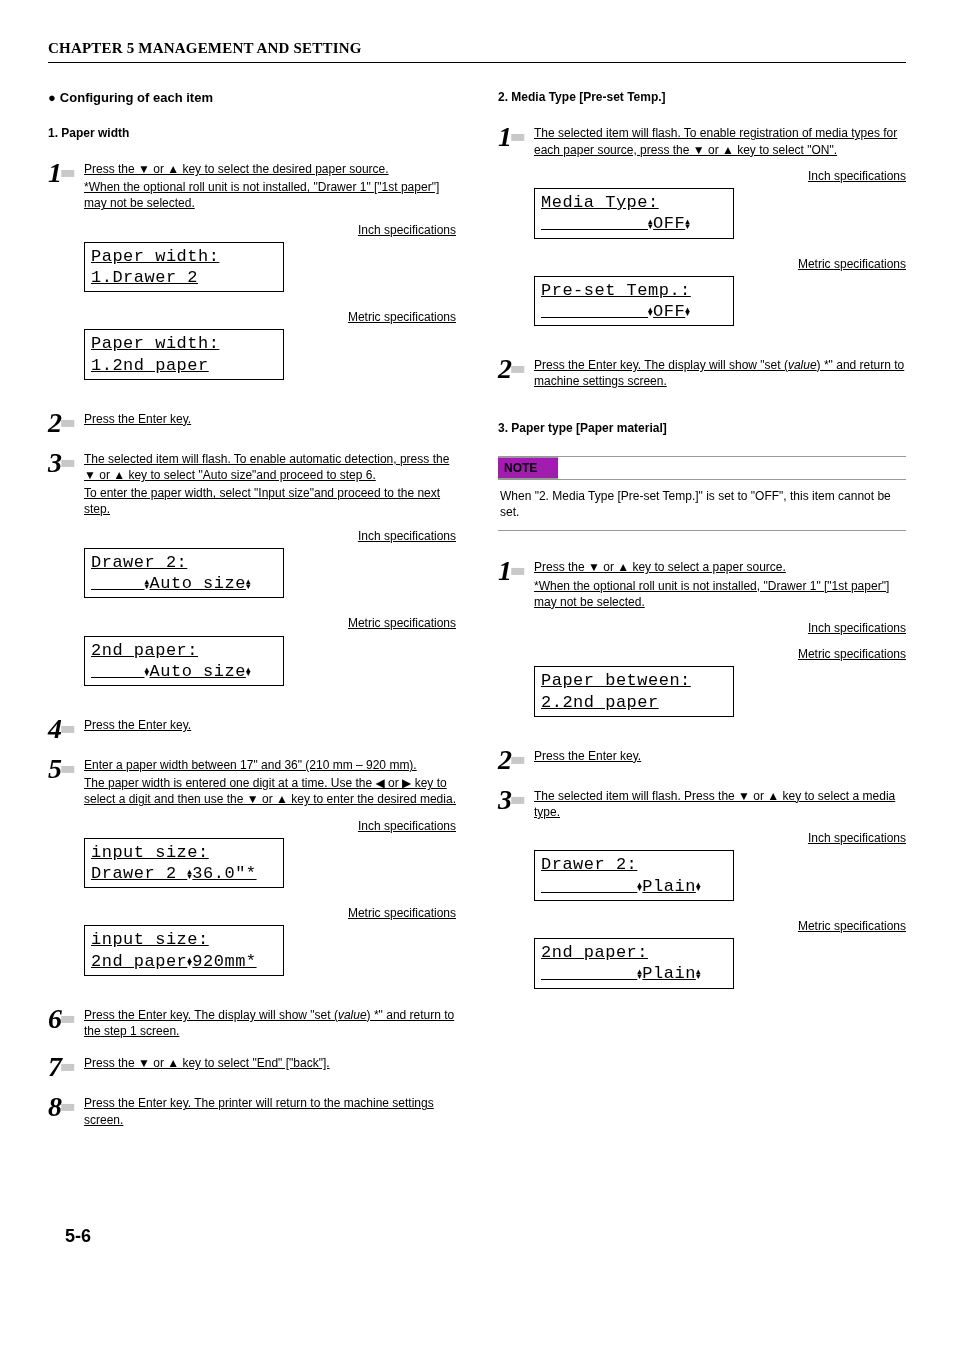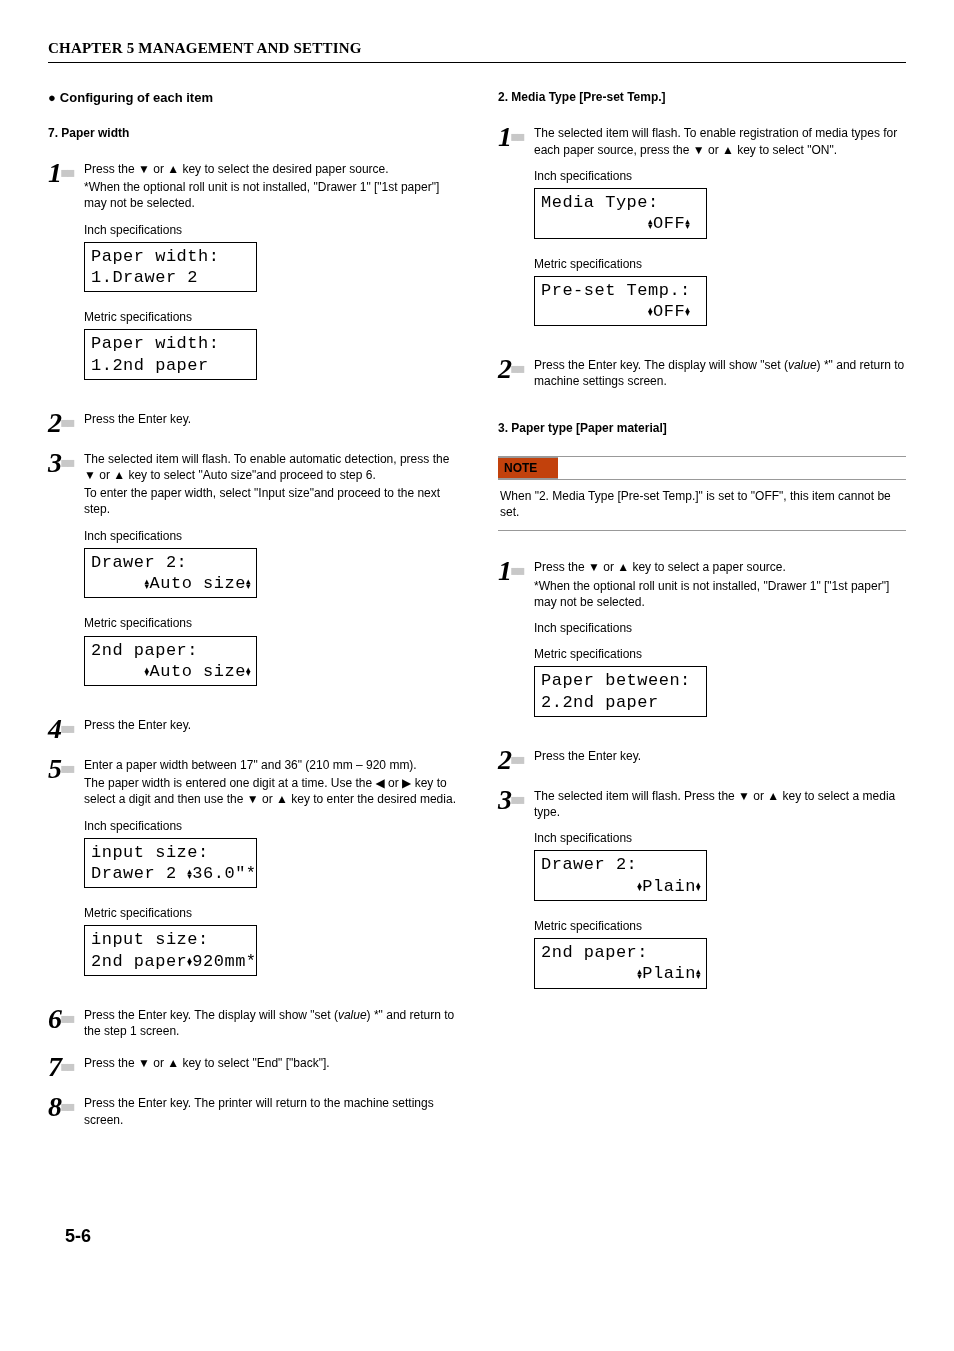--- a/index.html
+++ b/index.html
@@ -45,47 +45,48 @@
     flex-shrink: 0;
     color: #000;
     margin-top: -2px;
   }
   .step-num .gray {
     color: #c8c8c8;
     font-style: normal;
     letter-spacing: -4px;
     margin-left: -2px;
   }
-  .step-body { flex: 1; }
+  .step-body { flex: 1; text-decoration: underline; }
   .step-body p { margin-bottom: 2px; }
   .spec-label {
     font-size: 12px;
     margin-top: 10px;
     margin-bottom: 4px;
+    text-align: right;
   }
   .lcd {
     font-family: "Courier New", monospace;
     font-size: 17px;
     border: 1px solid #000;
     padding: 3px 6px 3px 6px;
-    width: 173px;
+    width: 200px;
     line-height: 1.25;
     letter-spacing: 0.5px;
     white-space: pre;
     margin-bottom: 17px;
   }
   .arrow-wrap { display: inline-block; vertical-align: middle; line-height: 0.5; position: relative; }
   .tri-up, .tri-down { font-size: 9px; line-height: 0.5; display: block; font-family: Arial, sans-serif; }
   .note-block { margin-top: 18px; margin-bottom: 28px; }
   .note-head {
     font-weight: bold;
     font-size: 12px;
     border-top: 1px solid #999;
     border-bottom: 1px solid #999;
-    background: #c2410c;
+    background: #a21caf;
     padding: 2px 6px;
     display: inline-block;
     width: 60px;
   }
   .note-row { border-top: 1px solid #999; border-bottom: 1px solid #999; }
   .note-body { padding: 8px 2px 10px 2px; border-bottom: 1px solid #999; }
   .page-num {
     font-weight: bold;
     font-size: 18px;
     margin-top: 80px;
@@ -100,21 +101,21 @@
 <div class="chap-title">CHAPTER 5  MANAGEMENT AND SETTING</div>
 
 <div class="cols">
 
   <div class="col">
 
     <div class="bullet-heading">
       <span class="blt">●</span><span>Configuring of each item</span>
     </div>
 
-    <div class="sub-heading">7. Paper width</div>
+    <div class="sub-heading">1. Paper width</div>
 
     <div class="step">
       <div class="step-num">1<span class="gray">▪▪</span></div>
       <div class="step-body">
         <p>Press the ▼ or ▲ key to select the desired paper source.</p>
         <p>*When the optional roll unit is not installed, "Drawer 1" ["1st paper"] may not be selected.</p>
         <div class="spec-label">Inch specifications</div>
         <div class="lcd"><span>Paper width:</span>
 <span>1.Drawer 2</span></div>
         <div class="spec-label">Metric specifications</div>

